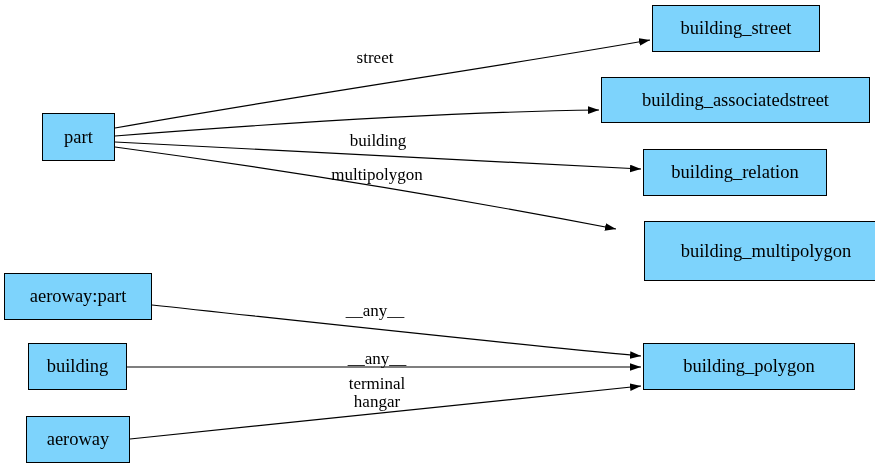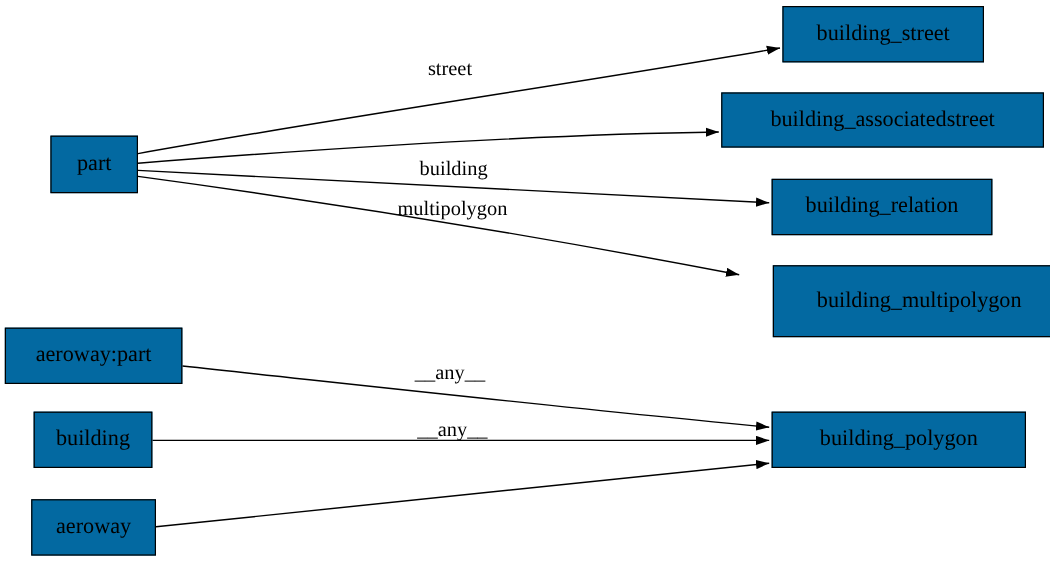--- a/index.html
+++ b/index.html
@@ -25,21 +25,21 @@
   }
   .edges-layer path {
     fill: none;
     stroke: #000000;
     stroke-width: 1.2;
   }
   .node {
     position: absolute;
     box-sizing: border-box;
     border: 1.3px solid #000000;
-    background: #0369a1;
+    background: #7dd3fc;
     display: flex;
     align-items: center;
     justify-content: center;
     font-size: 18.5px;
     white-space: nowrap;
   }
   .edge-label {
     position: absolute;
     transform: translate(-50%, -50%);
     font-size: 17px;
@@ -114,14 +114,16 @@
 
 
   <div class="edge-label" id="label-building">building</div>
 
   <div class="edge-label" id="label-multipolygon">multipolygon</div>
 
   <div class="edge-label" id="label-any-part">__any__</div>
 
   <div class="edge-label" id="label-any-building">__any__</div>
 
+  <div class="edge-label multiline" id="label-terminal-hangar">terminal
+hangar</div>
 
 </div>
 
 </body></html>

